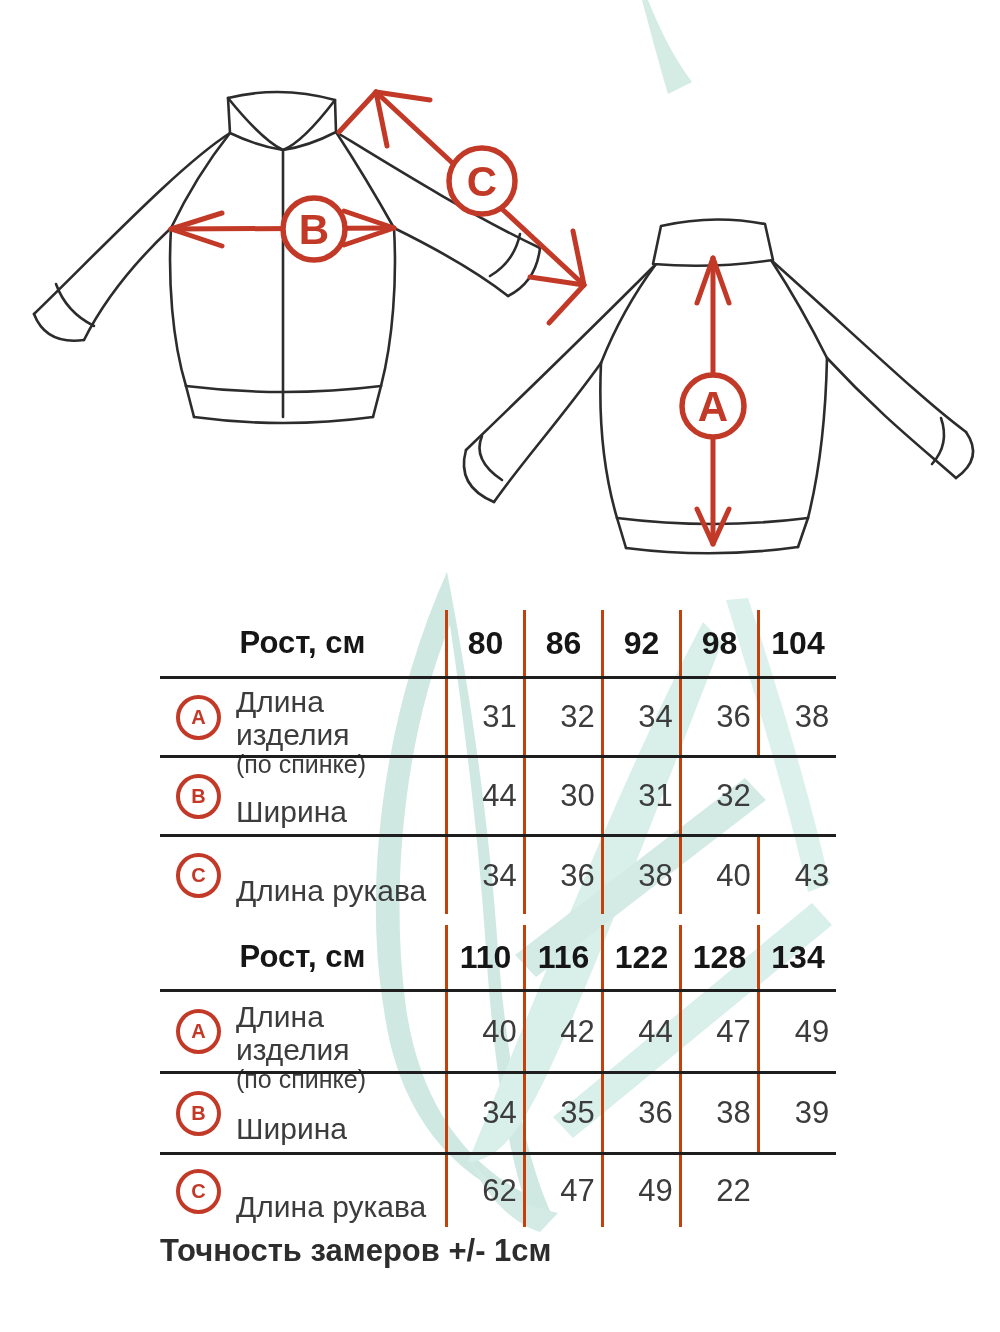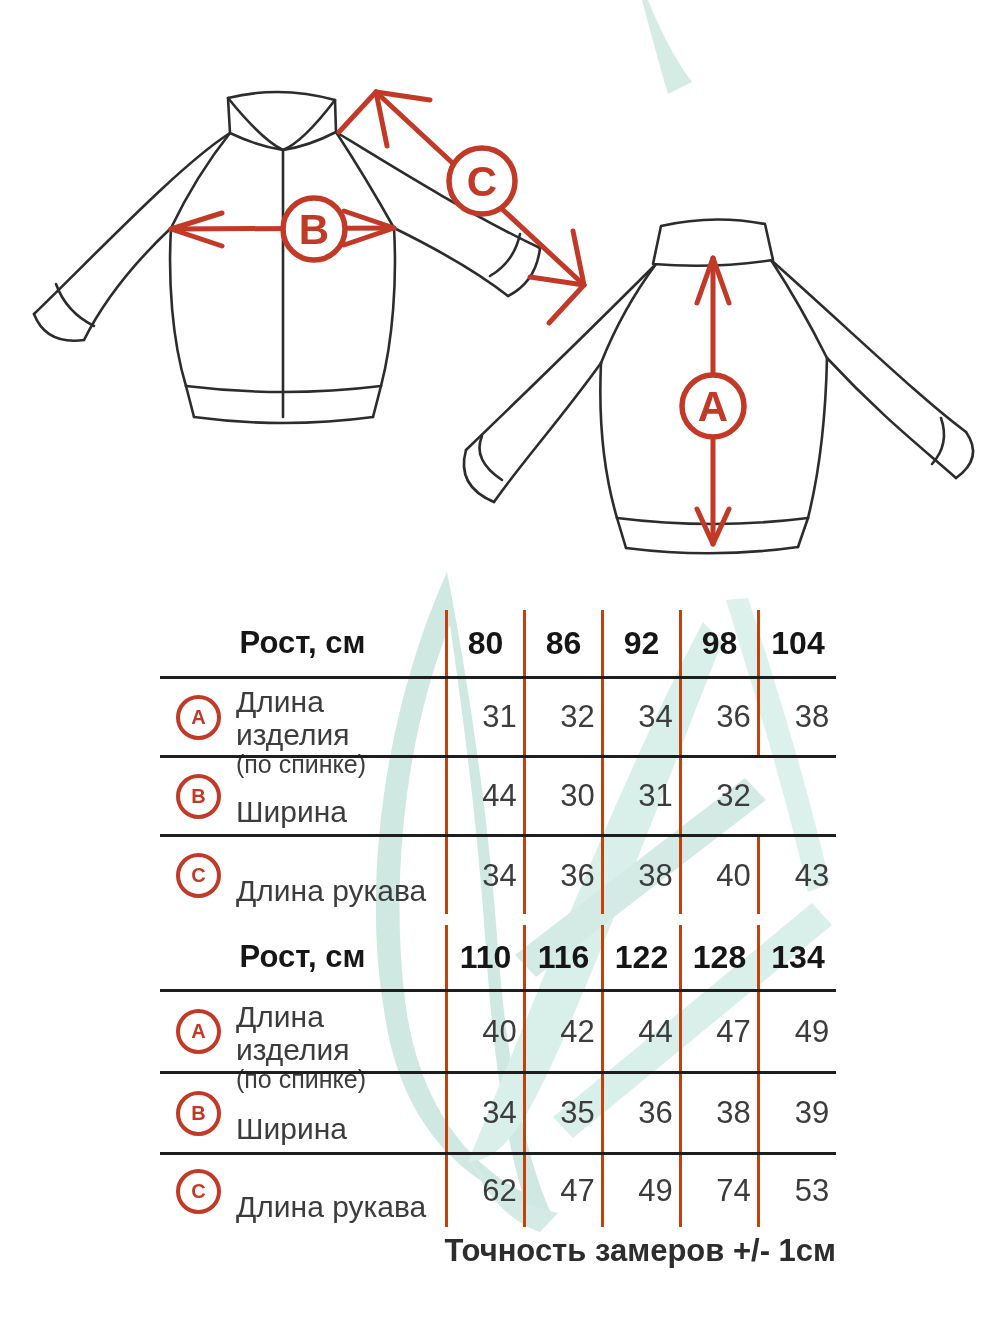--- a/index.html
+++ b/index.html
@@ -23,21 +23,21 @@
   .value{font-size:31px;color:#3c3c3c;padding-left:28px;}
   .badge{width:37px;height:37px;flex:none;border:4px solid #c23a27;border-radius:50%;
          color:#c23a27;font-weight:bold;font-size:20px;
          display:flex;align-items:center;justify-content:center;}
   .lbl{display:flex;flex-direction:column;line-height:1.1;margin-top:30px;}
   .lbl-main{font-size:30px;color:#3c3c3c;}
   .lbl-sub{font-size:25px;color:#3c3c3c;}
   .t1 .rh{height:66px}.t1 .ra{height:76px}.t1 .rb{height:76px}.t1 .rc{height:77px}
   .t2 .rh{height:64px}.t2 .ra{height:79px}.t2 .rb{height:78px}.t2 .rc{height:72px}
 
-  .footer-note{position:absolute;left:160px;top:1233px;width:676px;text-align:right;
+  .footer-note{position:absolute;left:160px;top:1233px;width:676px;text-align:left;
                font-weight:bold;font-size:31px;color:#2d2d2d;}
 
   
   .ink{stroke:#2c2c2c;stroke-width:2.6;fill:none;stroke-linecap:round;stroke-linejoin:round;}
   .ink-fill{stroke:#2c2c2c;stroke-width:2.6;fill:#ffffff;stroke-linejoin:round;}
   .red{stroke:#c23a27;stroke-width:5;fill:none;stroke-linecap:round;stroke-linejoin:round;}
   .red-circle{stroke:#c23a27;stroke-width:5.5;fill:#ffffff;}
   .red-letter{fill:#c23a27;font-weight:bold;font-size:42px;text-anchor:middle;
               font-family:"Liberation Sans",sans-serif;}
 </style>
@@ -220,20 +220,19 @@
     <div class="t-row bt">
       <div class="cell label-cell rc">
         <span class="badge">C</span>
         <span class="lbl">
           <span class="lbl-main">Длина рукава</span>
         </span>
       </div>
       <div class="cell num-cell rc value">62</div>
       <div class="cell num-cell rc value">47</div>
       <div class="cell num-cell rc value">49</div>
-      <div class="cell num-cell rc value">74</div>
-      <div class="cell num-cell rc value last">53</div>
+      <div class="cell num-cell rc value">22</div>
     </div>
   </div>
 
   <div class="footer-note">Точность замеров +/- 1см</div>
 
 </div>
 
 </body></html>

